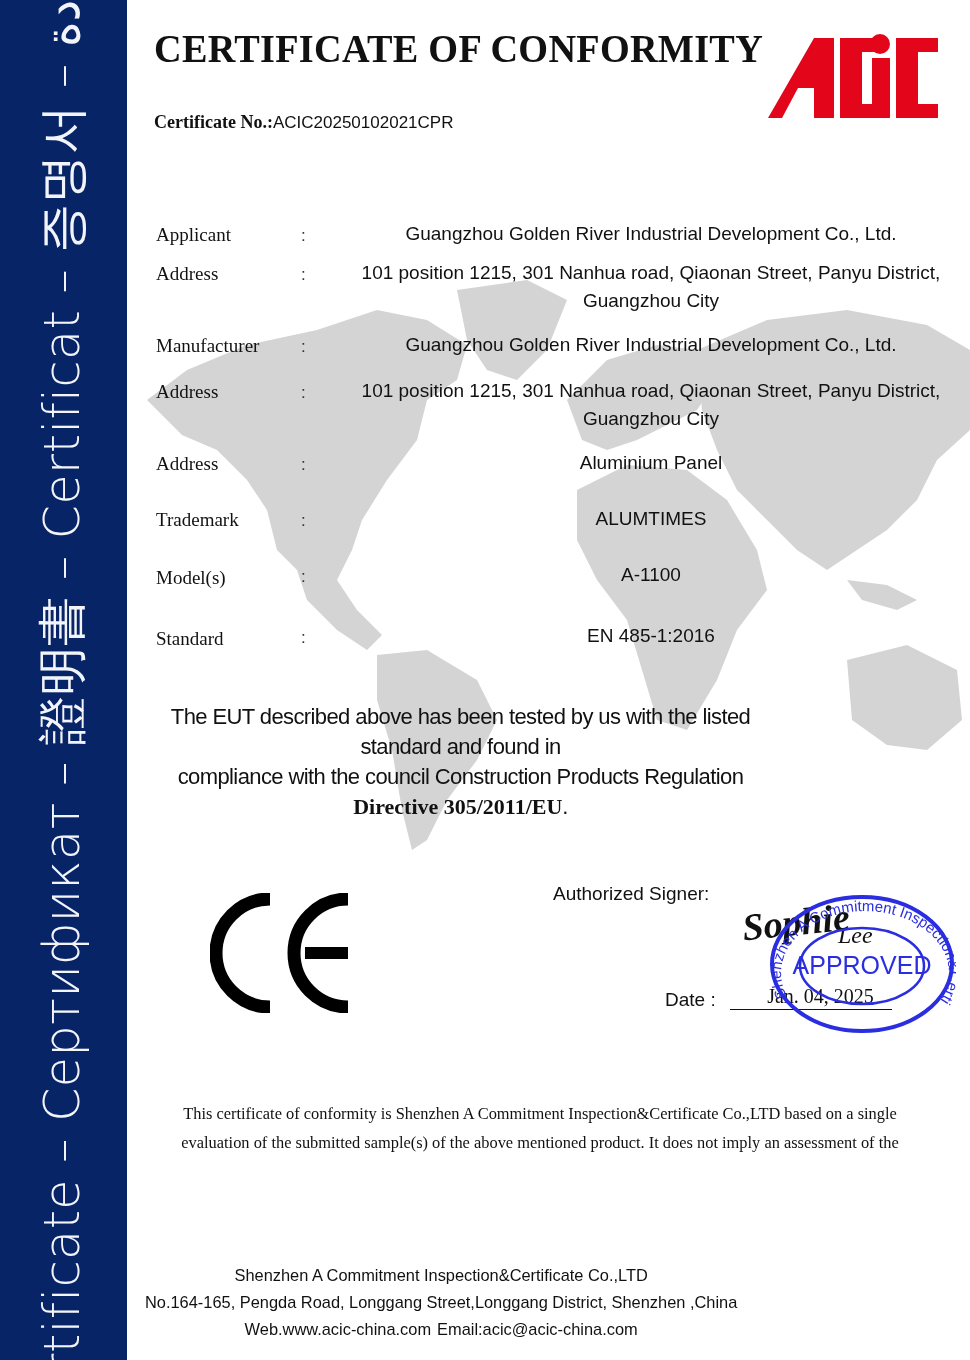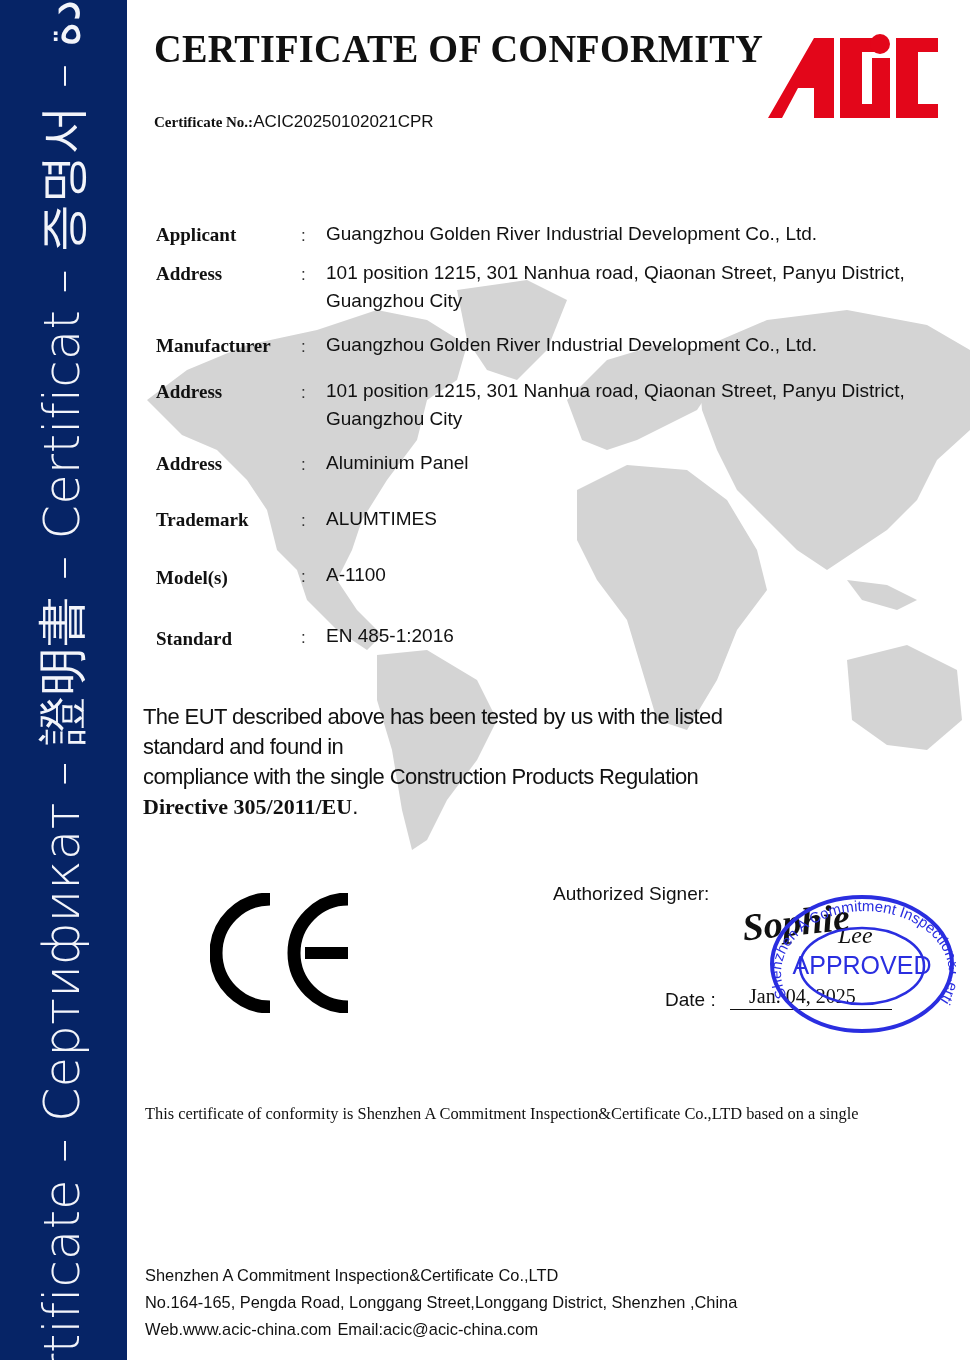--- a/index.html
+++ b/index.html
@@ -15,33 +15,33 @@
     position: absolute; left: 63px; top: 680px;
     transform: translate(-50%, -50%) rotate(-90deg);
     white-space: nowrap; color: #f2f4fa;
     font-family: "DejaVu Sans", sans-serif; font-weight: 200;
     font-size: 49px; letter-spacing: 0.5px;
   }
   .map {
     position: absolute; left: 127px; top: 250px; width: 843px; height: 600px;
     z-index: 0;
   }
-  .content { position: absolute; left: 0; top: 0; width: 778px; height: 1360px; z-index: 1; }
+  .content { position: absolute; left: 0; top: 0; width: 778px; height: 1360px; z-index: 1; text-align: center; }
   .title {
     position: absolute; left: 154px; top: 26px;
     font-family: "Liberation Serif", serif; font-weight: bold; font-size: 39px;
     letter-spacing: 0.3px; transform: scaleX(0.98); transform-origin: left;
   }
   .cert-no { position: absolute; left: 154px; top: 112px; font-size: 17px; }
-  .cert-no .lbl { font-family: "Liberation Serif", serif; font-weight: bold; font-size: 15px; }
+  .cert-no .lbl { font-family: "Liberation Serif", serif; font-weight: bold; font-size: 18px; }
   .logo { position: absolute; left: 768px; top: 30px; width: 170px; height: 88px; }
   .field { position: absolute; left: 156px; width: 810px; }
   .field .label {
     position: absolute; left: 0; top: 4px;
-    font-family: "Liberation Serif", serif; font-weight: bold; font-size: 19px;
+    font-family: "Liberation Serif", serif; font-weight: normal; font-size: 19px;
   }
   .field .colon { position: absolute; left: 145px; top: 6px; font-size: 17px; color: #333; }
   .field .value { position: absolute; left: 170px; top: 0; font-size: 19px; line-height: 28px; width: 650px; }
   .statement { position: absolute; left: 143px; top: 702px; font-size: 22px; line-height: 30px; letter-spacing: -0.6px; }
   .statement .dir { font-family: "Liberation Serif", serif; font-weight: bold; letter-spacing: 0; }
   .ce { position: absolute; left: 210px; top: 893px; width: 145px; height: 120px; }
   .signer-label { position: absolute; left: 553px; top: 883px; font-size: 19px; }
   .signature {
     position: absolute; left: 742px; top: 900px; font-family: "Liberation Serif", serif;
     font-style: italic; font-weight: bold; font-size: 38px; color: #111; transform: rotate(-6deg);
@@ -151,21 +151,21 @@
     <span class="value">A-1100</span>
   </div>
   <div class="field" style="top:622px;">
     <span class="label" style="top:6px;">Standard</span>
     <span class="colon">:</span>
     <span class="value">EN 485-1:2016</span>
   </div>
 
   <div class="statement">
     <div>The EUT described above has been tested by us with the listed standard and found in</div>
-    <div><span>compliance with the single Construction Products Regulation </span><span class="dir">Directive 305/2011/EU</span><span>.</span></div>
+    <div><span>compliance with the council Construction Products Regulation </span><span class="dir">Directive 305/2011/EU</span><span>.</span></div>
   </div>
 
   <svg class="ce" viewBox="0 0 145 120">
     <path d="M60,6 A54,54 0 1 0 60,114" fill="none" stroke="#000" stroke-width="13"></path>
     <path d="M138,6 A54,54 0 1 0 138,114" fill="none" stroke="#000" stroke-width="13"></path>
     <rect x="95" y="54" width="43" height="12" fill="#000"></rect>
   </svg>
 
   <div class="signer-label">Authorized Signer:</div>
   <div class="signature">Sophie</div>
@@ -180,20 +180,21 @@
     <ellipse cx="94" cy="71" rx="90" ry="67" fill="none" stroke="#2a2ee0" stroke-width="4"></ellipse>
     <ellipse cx="94" cy="73" rx="62" ry="38" fill="none" stroke="#2a2ee0" stroke-width="2.5"></ellipse>
     <text font-family="Liberation Sans, sans-serif" font-size="15" fill="#2a2ee0">
       <textPath href="#stampArc" startOffset="2%">Shenzhen A Commitment Inspection&amp;Certificate Co.,LTD</textPath>
     </text>
     <text x="94" y="81" text-anchor="middle" font-family="Liberation Sans, sans-serif" font-size="25" fill="#2a2ee0">APPROVED</text>
   </svg>
 
   <div class="disclaimer">
     <div>This certificate of conformity is Shenzhen A Commitment Inspection&amp;Certificate Co.,LTD based on a single</div>
+    <div>evaluation of the submitted sample(s) of the above mentioned product. It does not imply an assessment of the</div>
   </div>
 
   <div class="footer">
     <div>Shenzhen A Commitment Inspection&amp;Certificate Co.,LTD</div>
     <div>No.164-165, Pengda Road, Longgang Street,Longgang District, Shenzhen ,China</div>
     <div><span>Web.www.acic-china.com</span><span class="email">Email:acic@acic-china.com</span></div>
   </div>
 </div>
 
 </body></html>

